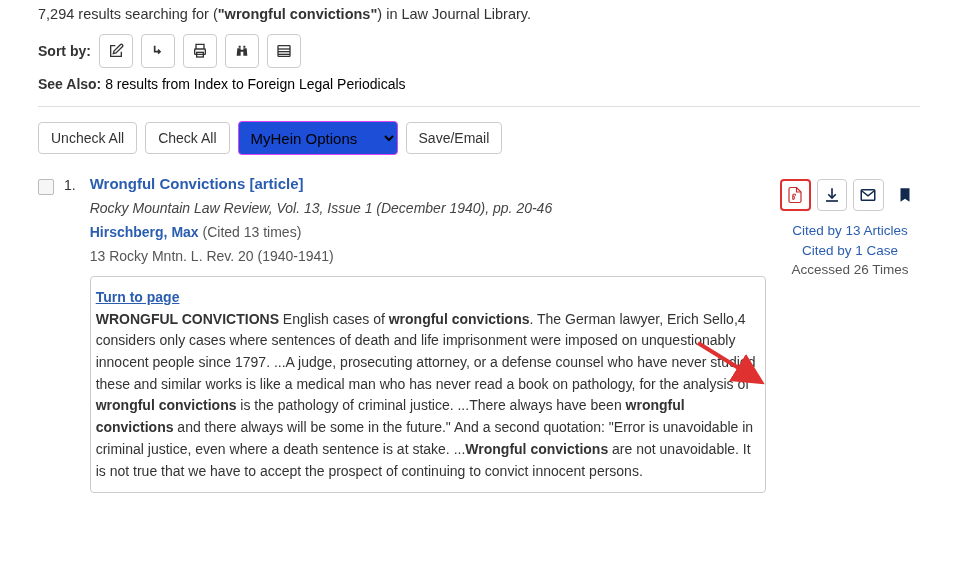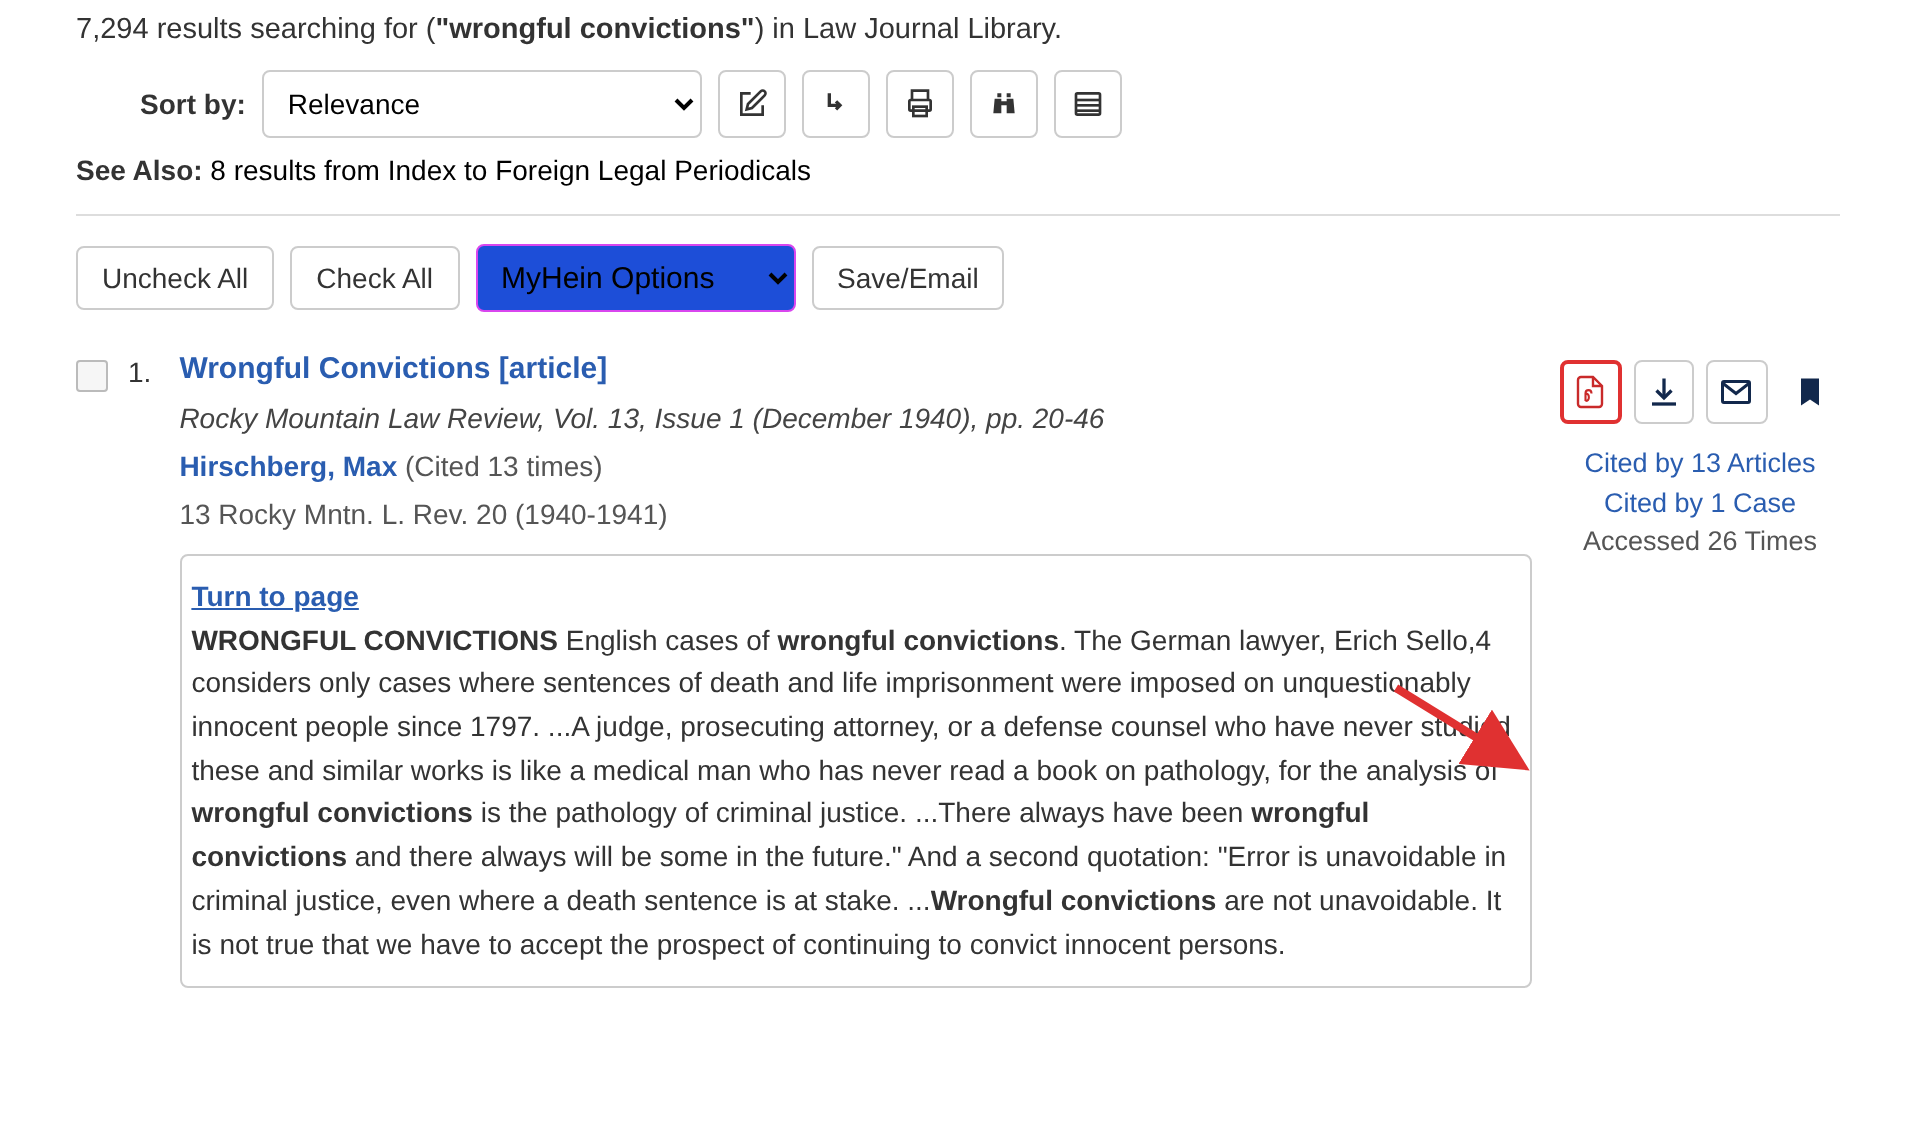--- a/index.html
+++ b/index.html
@@ -1,21 +1,21 @@
 <!DOCTYPE html>
 <html><head>
 <meta charset="utf-8">
 <style>
   * { box-sizing: border-box; margin: 0; padding: 0; }
   body { font-family: Arial, Helvetica, sans-serif; font-size: 14px; color: #333; background: #fff; padding: 6px 0 0 0; width: 958px; }
   .content { padding: 0 38px 0 38px; }
   .results-header { margin-bottom: 12px; }
   .results-count { font-size: 14.5px; color: #333; }
   .results-count b { font-weight: bold; }
-  .sort-row { display: flex; align-items: center; gap: 8px; margin-top: 12px; margin-left: 32px; }
+  .sort-row { display: flex; align-items: center; gap: 8px; margin-top: 12px; }
   .sort-label { font-weight: bold; color: #333; }
   select.sort-select { padding: 6px 8px; border: 1px solid #ccc; border-radius: 4px; font-size: 14px; width: 220px; height: 34px; background:#fff; }
   .icon-btn { width: 34px; height: 34px; border: 1px solid #ccc; border-radius: 4px; background: #fff; display:inline-flex; align-items:center; justify-content:center; cursor:pointer; color:#333; }
   .icon-btn svg { width: 16px; height: 16px; }
   .see-also { margin-top: 8px; font-size: 14px; }
   .see-also .see-label { font-weight: bold; }
   .see-also a { color: #000000; text-decoration: none; }
   hr.divider { border: none; border-top: 1px solid #ddd; margin: 14px 0 14px 0; }
   .actions-row { display: flex; gap: 8px; align-items: center; margin-bottom: 20px; }
   .btn { padding: 7px 12px; border: 1px solid #ccc; border-radius: 4px; background: #fff; font-size: 14px; cursor:pointer; color:#333; }
@@ -58,23 +58,20 @@
 <div class="content">
   <div class="results-header">
     <span class="results-count">
       <span>7,294</span>
       <span>results searching for (</span><b>"wrongful convictions"</b><span>) in Law Journal Library.</span>
     </span>
   </div>
 
   <div class="sort-row">
     <span class="sort-label">Sort by:</span>
-    <select class="sort-select">
-      <option>Relevance</option>
-    </select>
     <button class="icon-btn">
       <svg viewBox="0 0 24 24" fill="none" stroke="currentColor" stroke-width="2">
           <path d="M11 4H4v16h16v-7"></path>
           <path d="M18.5 2.5a2.1 2.1 0 0 1 3 3L12 15l-4 1 1-4 9.5-9.5z"></path>
         </svg>
     </button>
     <button class="icon-btn">
       <svg viewBox="0 0 24 24" fill="none" stroke="currentColor" stroke-width="2.5">
           <path d="M7 4v9h8"></path>
           <path d="M12 10l3 3-3 3"></path>

